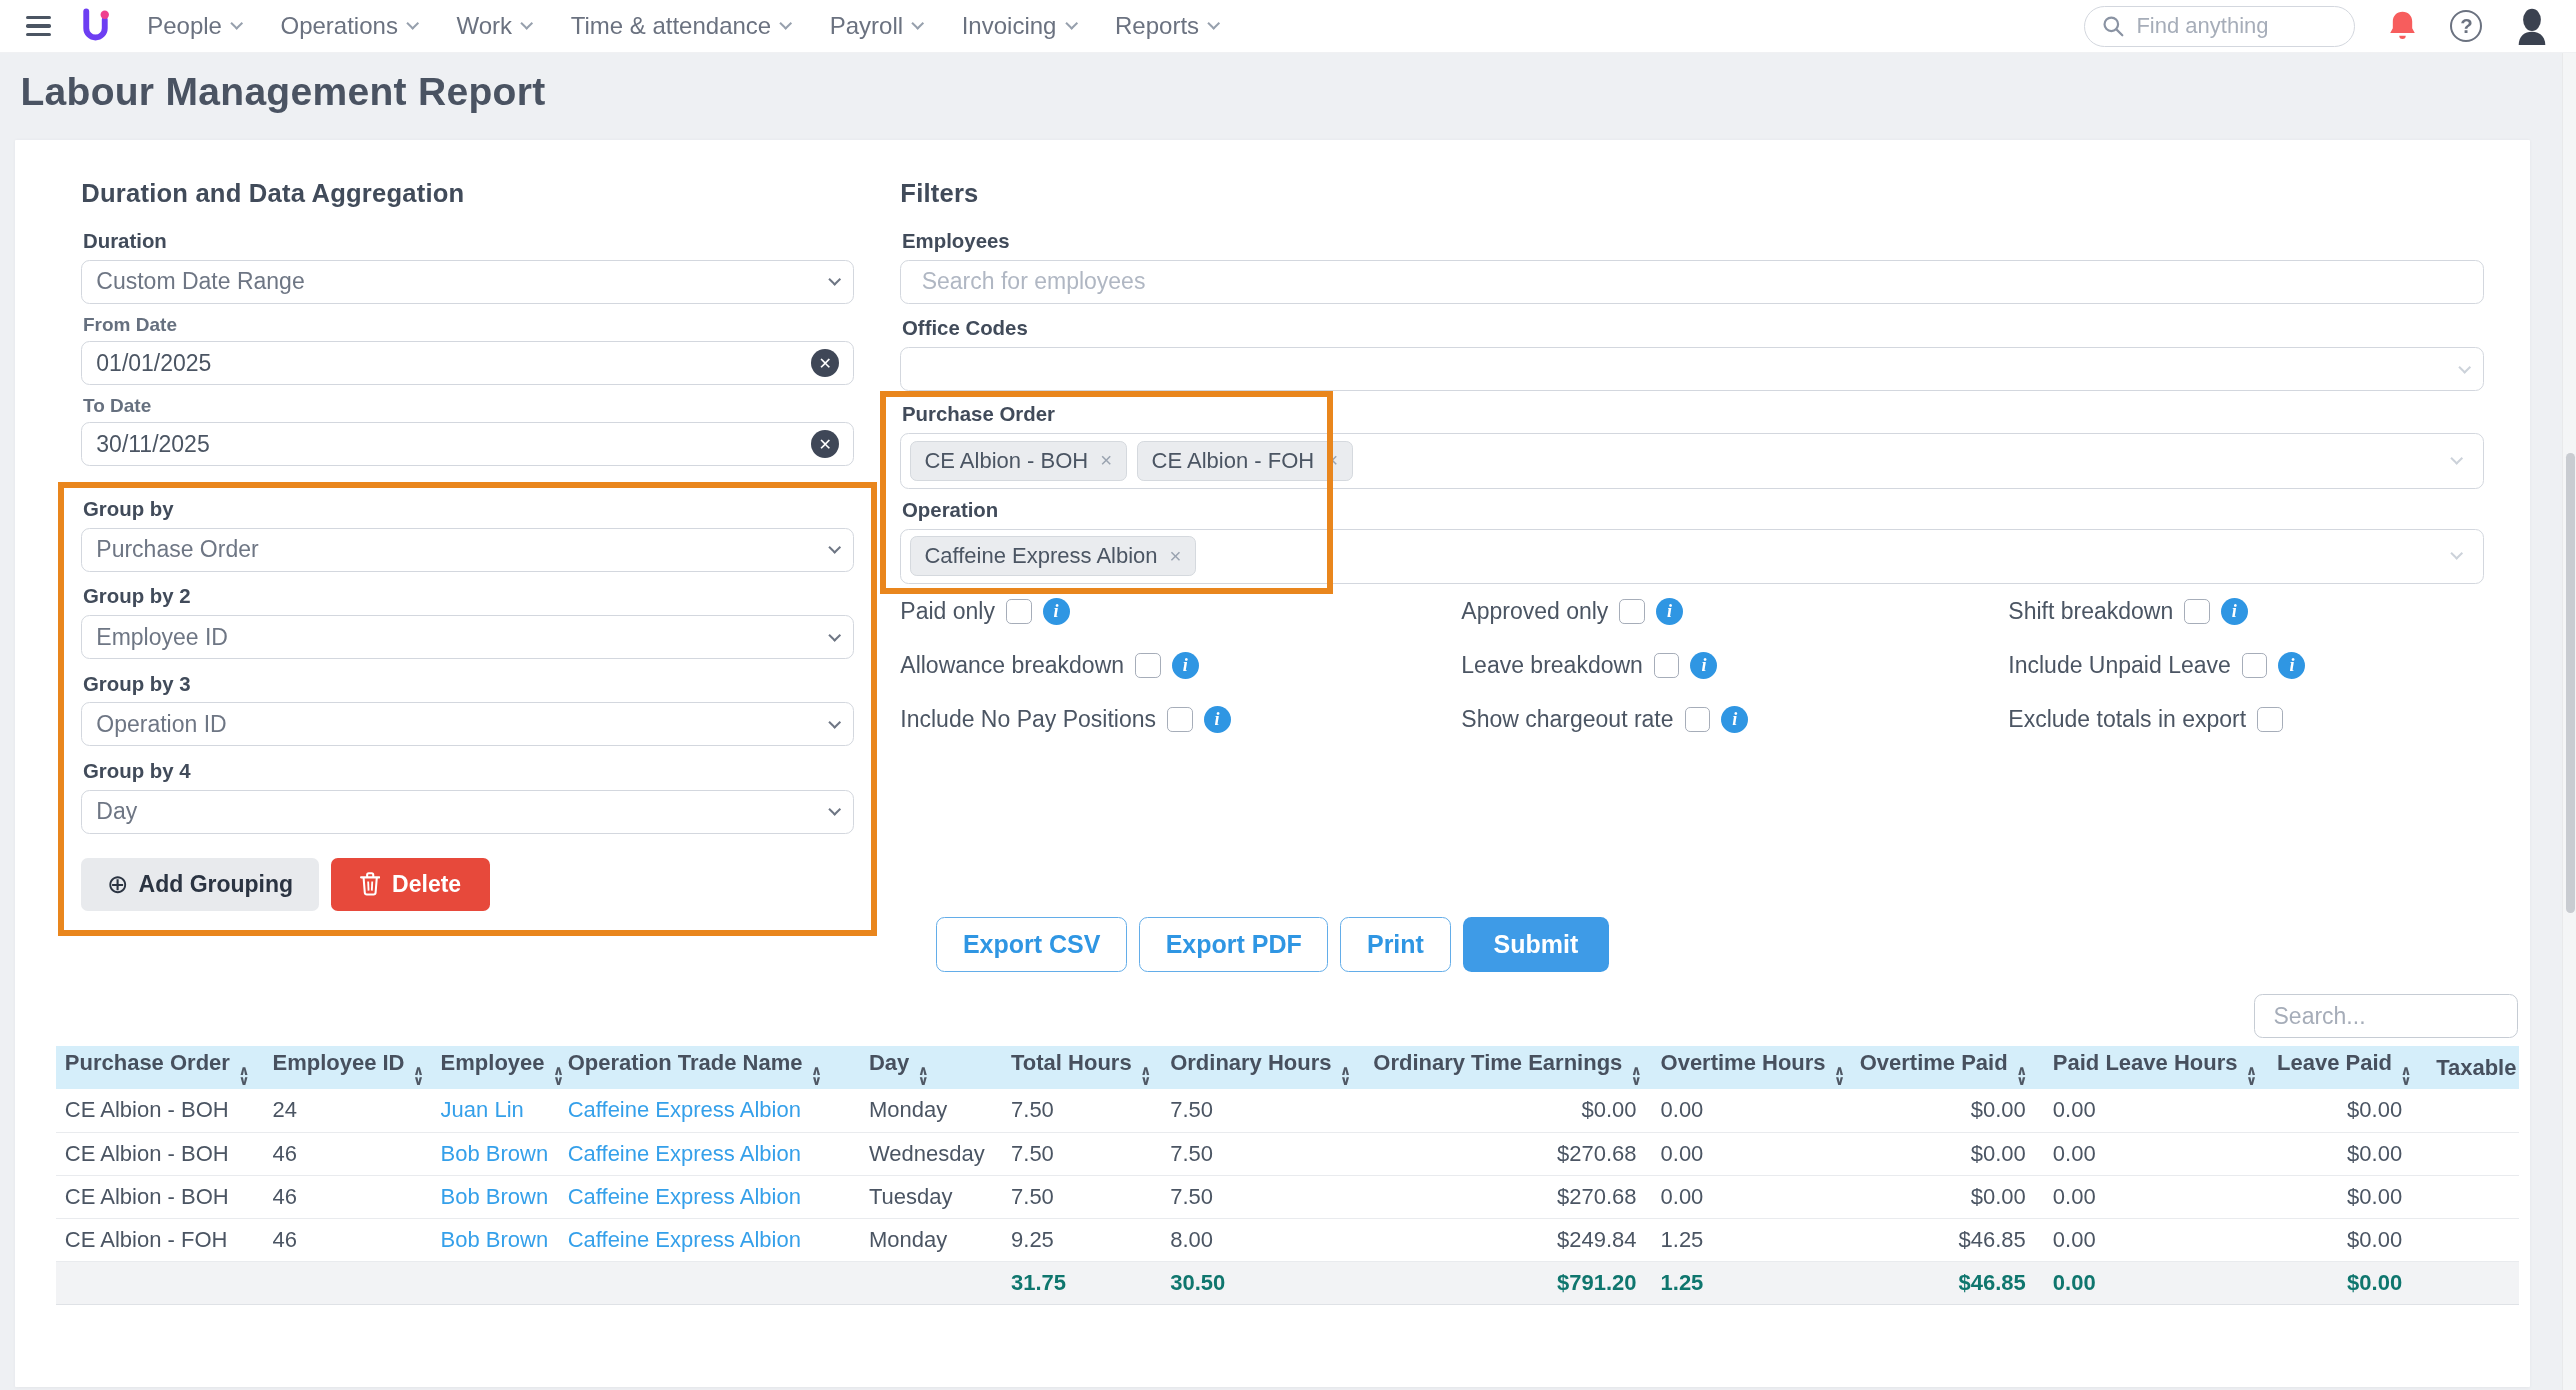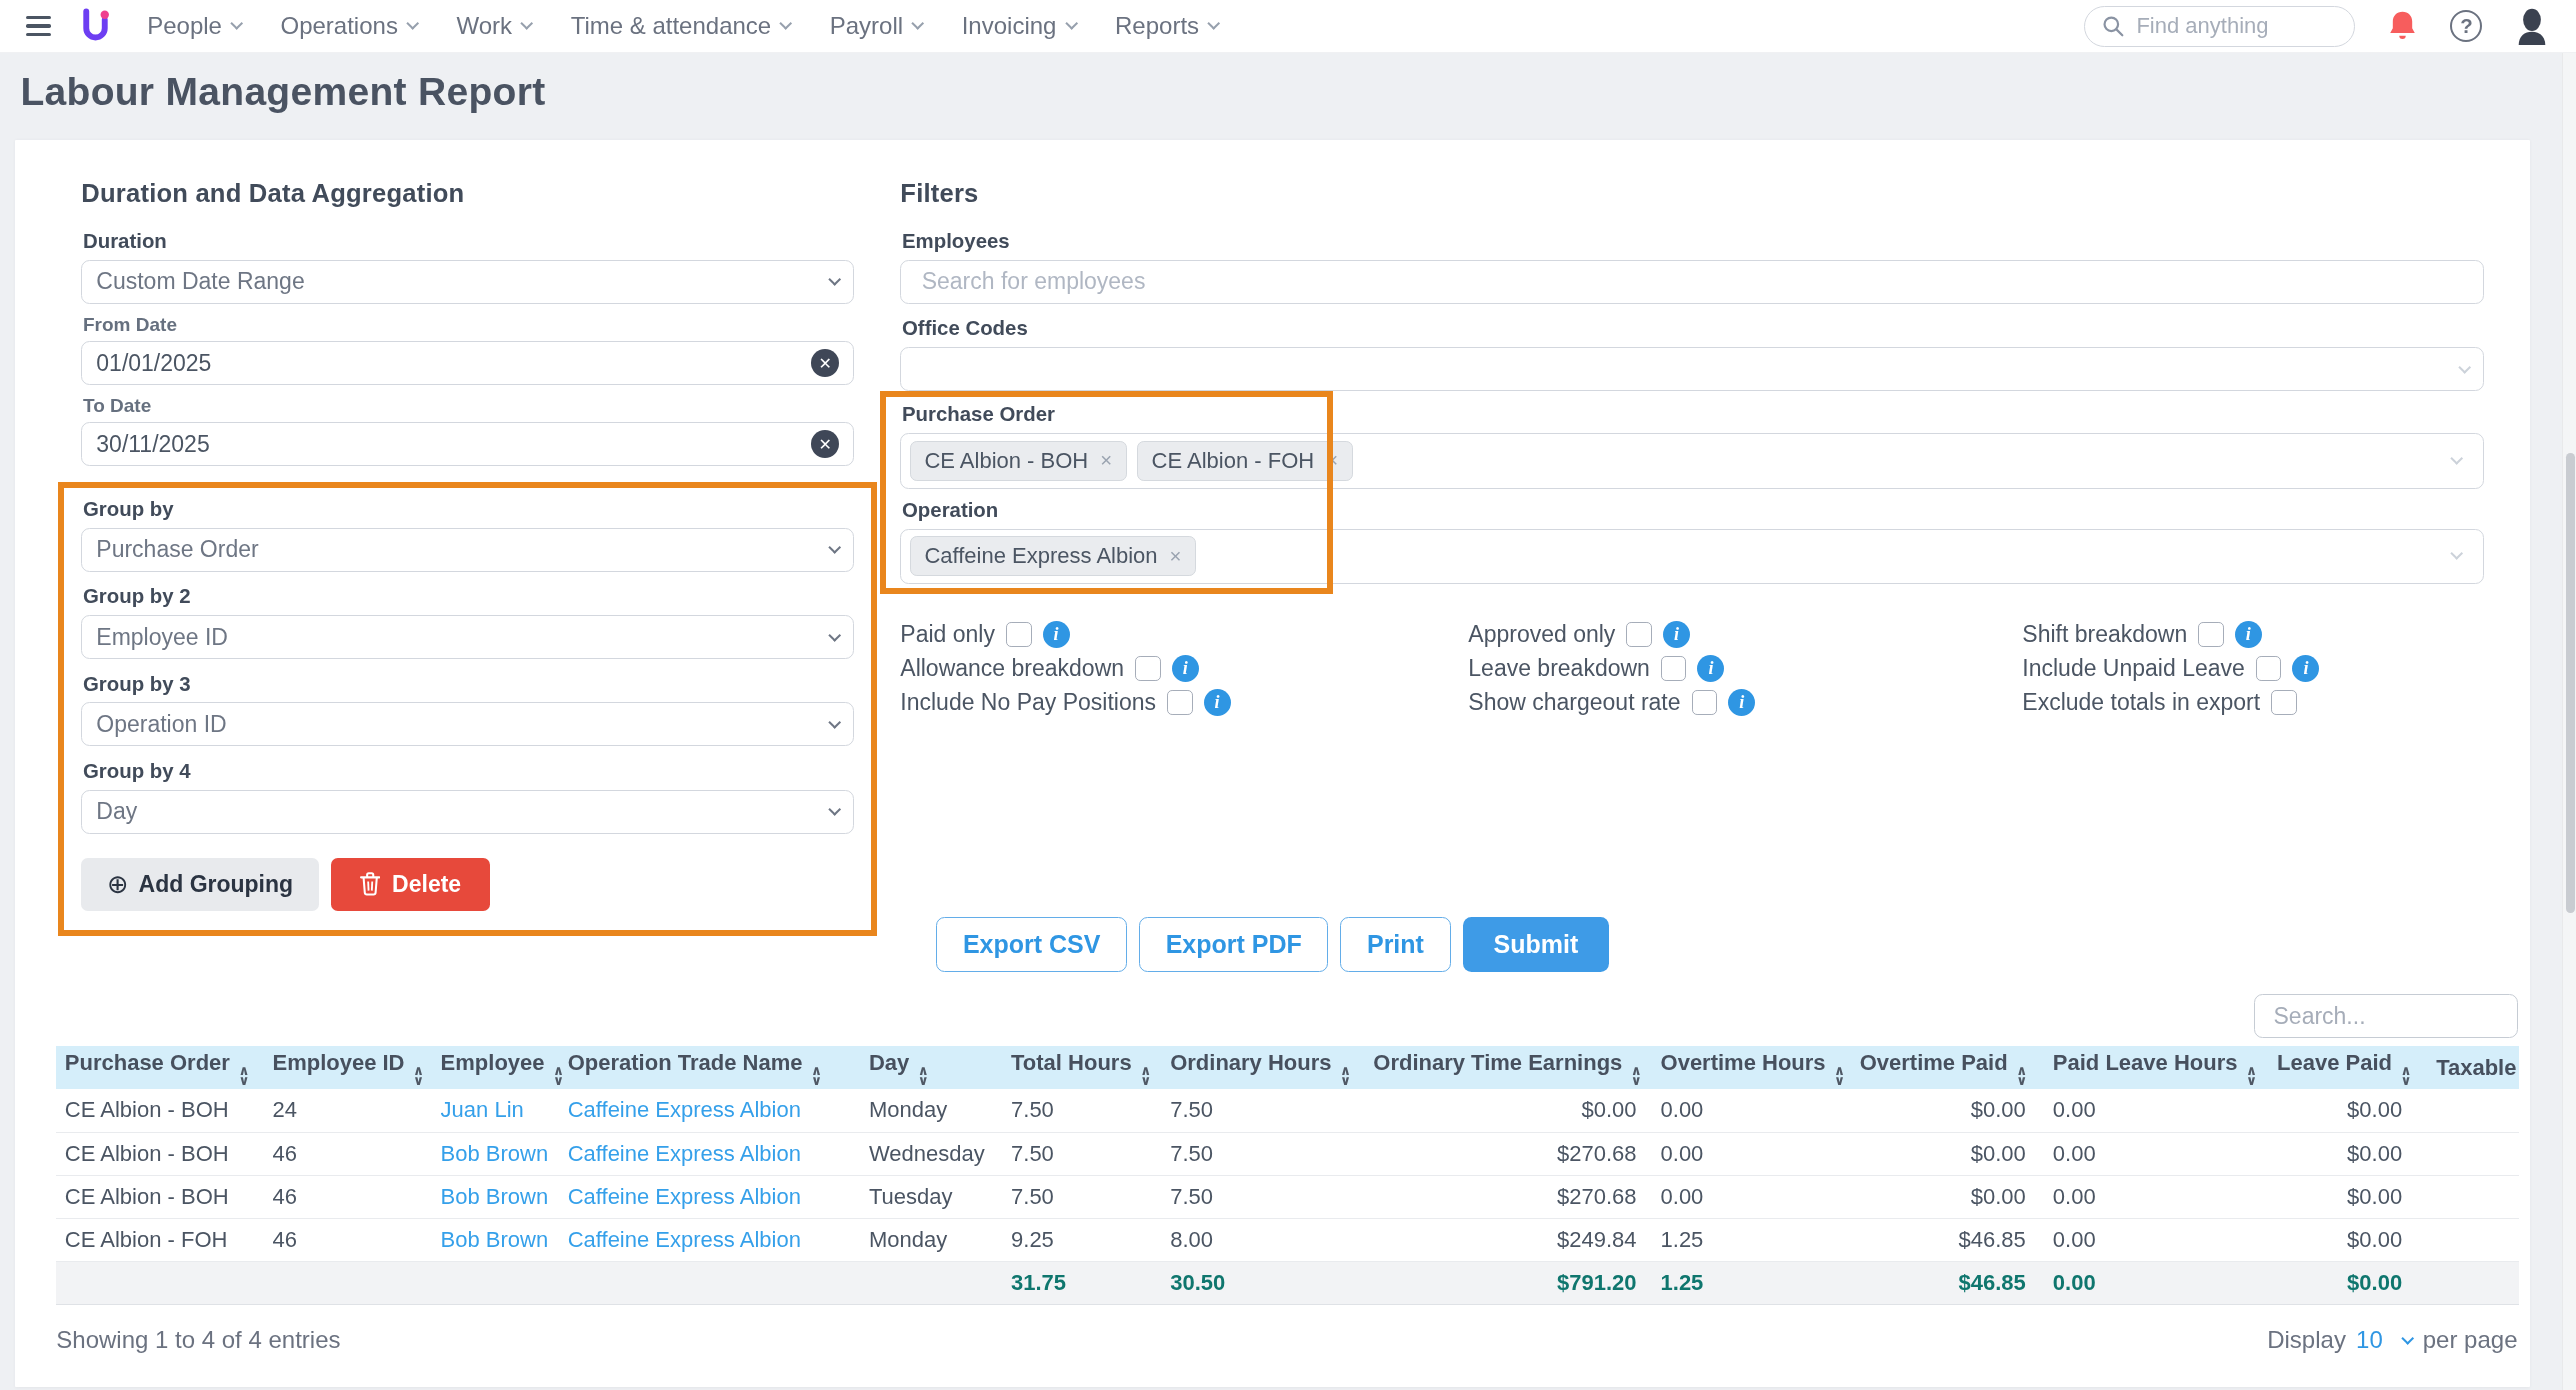--- a/index.html
+++ b/index.html
@@ -50,21 +50,21 @@
   .input-like::placeholder { color:#b0b7c3; }
 
   .chip-field { min-height:55px; border:0.9px solid #d3d7de; border-radius:8.5px; display:flex; align-items:center; gap:10.2px; padding:6.8px 51px 6.8px 8.5px; position:relative; }
   .chip { background:#eaecef; border:0.9px solid #d5d9de; border-radius:6.8px; padding:6px 13.6px; font-size:22px; color:#4b5563; display:inline-flex; align-items:center; gap:12px; white-space:nowrap; }
   .chip .x { color:#9aa3b0; font-size:20.4px; cursor:pointer; }
   .chip-field .chev { position:absolute; right:22px; }
 
   .po-op-wrap { position:relative; margin-top:12px; }
   .orange-overlay { position:absolute; left:-20.4px; top:-12px; width:453px; bottom:-10.2px; border:6px solid #e9861d; pointer-events:none; z-index:5; }
 
-  .cb-grid { display:grid; grid-template-columns:561px 547px 1fr; row-gap:27px; margin-top:37px;gap:7px; }
+  .cb-grid { display:grid; grid-template-columns:561px 547px 1fr; row-gap:27px; margin-top:14px; }
   .cb-cell { display:flex; align-items:center; gap:11px; font-size:23px; color:#4b5563; }
   .cb { width:25.6px; height:25.6px; border:1.7px solid #a6adb9; border-radius:5.1px; background:#fff; flex:0 0 auto; cursor:pointer; }
   .info { width:27px; height:27px; border-radius:50%; background:#2f96e3; color:#fff; font:italic 700 18px "Liberation Serif",serif; display:flex; align-items:center; justify-content:center; flex:0 0 auto; }
 
   .center-actions { position:absolute; top:777px; left:0; width:100%; display:flex; justify-content:center; gap:12px; }
   .btn-outline { height:55px; padding:0 25.6px; border:1.7px solid #63ade9; border-radius:8.5px; background:#fff; color:#2f96e3; font-size:25px; font-weight:600; cursor:pointer; font-family:inherit; }
   .btn-primary { height:55px; padding:0 31px; border:none; border-radius:8.5px; background:#3e9be7; color:#fff; font-size:25px; font-weight:600; cursor:pointer; font-family:inherit; }
 
   .table-search { position:absolute; top:854px; right:12.8px; width:264px; height:44px; border:0.9px solid #c6ccd4; border-radius:8.5px; padding:8px 19px; font-size:23px; color:#4b5563; font-family:inherit; outline:none; }
   .table-search::placeholder { color:#a6adb9; }
@@ -465,27 +465,18 @@
           <td>1.25</td>
           <td class="r10">$46.85</td>
           <td>0.00</td>
           <td class="r12">$0.00</td>
           <td></td>
         </tr>
       </tfoot>
     </table>
   </div>
 
-  <div class="table-footer">
-    <span>Showing 1 to 4 of 4 entries</span>
-    <span class="display-ctl">
-      <span>Display</span>
-      <span class="num">10</span>
-      <i class="chev blue"></i>
-      <span>per page</span>
-    </span>
-  </div>
 </section>
 
 <div class="sb-track">
   <div class="sb-thumb"></div>
 </div>
 
 
 </body></html>

